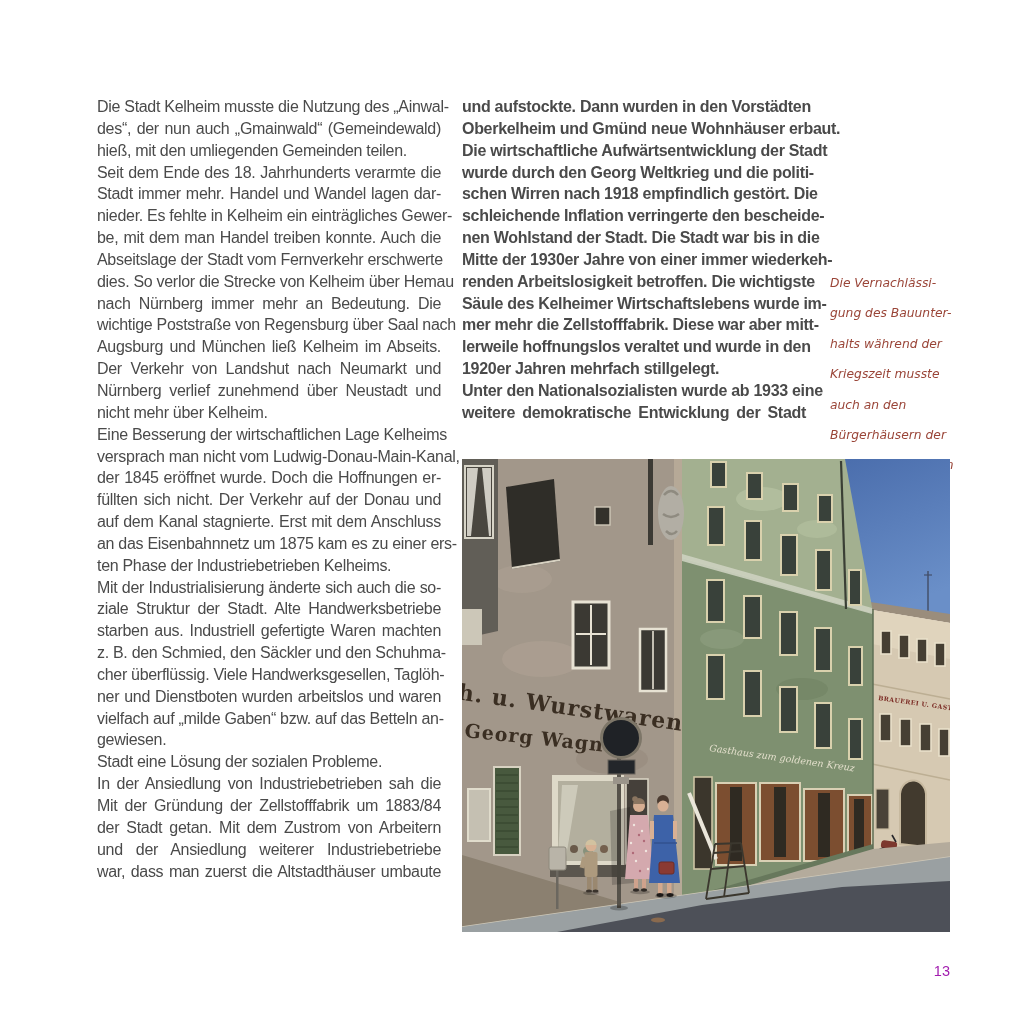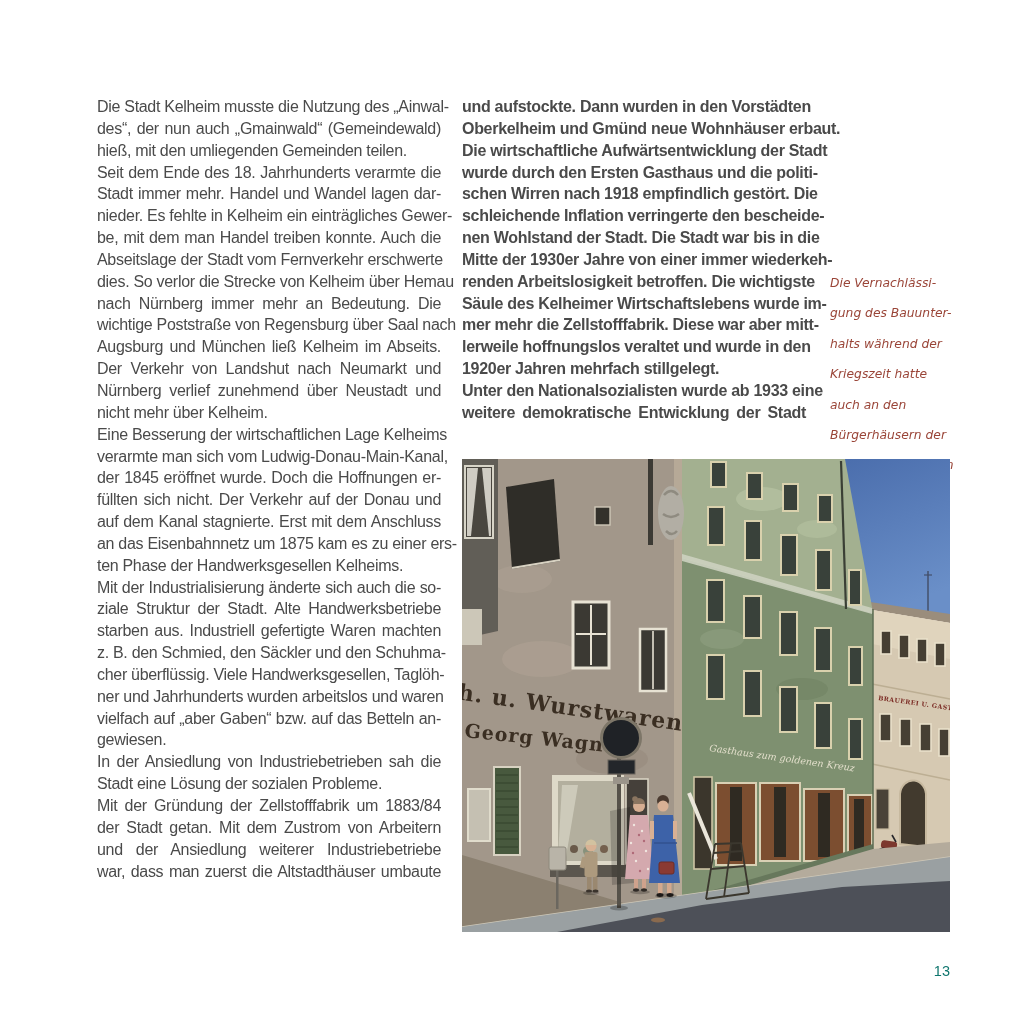--- a/index.html
+++ b/index.html
@@ -9,21 +9,21 @@
        line-height:21.85px;color:#4a4a4a;}
   .col-left{left:97px;}
   .col-right{left:462px;font-weight:bold;}
   .line{text-align:justify;text-align-last:justify;height:21.85px;white-space:nowrap;}
   .line.last{text-align-last:left;}
   .caption{position:absolute;left:830px;top:261px;width:138px;font-family:"DejaVu Sans",sans-serif;
            font-style:italic;font-size:12.3px;line-height:16.4px;color:#9a4538;}
   .cap-line{height:16.4px;margin-top:14px;}
   .photo{position:absolute;left:462px;top:459px;width:488px;height:473px;margin:0;}
   .pagenum{position:absolute;left:900px;top:963px;width:50px;text-align:right;
-           font-size:14.5px;color:#0f766e;}
+           font-size:14.5px;color:#a21caf;}
   svg text{font-family:"DejaVu Serif",serif;}
 </style>
 </head>
 <body>
 
 <div class="page">
 
   <div class="col col-left" id="col-left">
       <div class="line">Die Stadt Kelheim musste die Nutzung des „Ainwal-</div>
       <div class="line">des“, der nun auch „Gmainwald“ (Gemeindewald)</div>
@@ -34,64 +34,64 @@
       <div class="line">be, mit dem man Handel treiben konnte. Auch die</div>
       <div class="line">Abseitslage der Stadt vom Fernverkehr erschwerte</div>
       <div class="line">dies. So verlor die Strecke von Kelheim über Hemau</div>
       <div class="line">nach Nürnberg immer mehr an Bedeutung. Die</div>
       <div class="line">wichtige Poststraße von Regensburg über Saal nach</div>
       <div class="line">Augsburg und München ließ Kelheim im Abseits.</div>
       <div class="line">Der Verkehr von Landshut nach Neumarkt und</div>
       <div class="line">Nürnberg verlief zunehmend über Neustadt und</div>
       <div class="line last">nicht mehr über Kelheim.</div>
       <div class="line">Eine Besserung der wirtschaftlichen Lage Kelheims</div>
-      <div class="line">verarmte man sich vom Ludwig-Donau-Main-Kanal,</div>
+      <div class="line">versprach man nicht vom Ludwig-Donau-Main-Kanal,</div>
       <div class="line">der 1845 eröffnet wurde. Doch die Hoffnungen er-</div>
       <div class="line">füllten sich nicht. Der Verkehr auf der Donau und</div>
       <div class="line">auf dem Kanal stagnierte. Erst mit dem Anschluss</div>
       <div class="line">an das Eisenbahnnetz um 1875 kam es zu einer ers-</div>
-      <div class="line last">ten Phase der Handwerksgesellen Kelheims.</div>
+      <div class="line last">ten Phase der Industriebetrieben Kelheims.</div>
       <div class="line">Mit der Industrialisierung änderte sich auch die so-</div>
       <div class="line">ziale Struktur der Stadt. Alte Handwerksbetriebe</div>
       <div class="line">starben aus. Industriell gefertigte Waren machten</div>
       <div class="line">z. B. den Schmied, den Säckler und den Schuhma-</div>
       <div class="line">cher überflüssig. Viele Handwerksgesellen, Taglöh-</div>
-      <div class="line">ner und Jahrhunderts wurden arbeitslos und waren</div>
-      <div class="line">vielfach auf „aber Gaben“ bzw. auf das Betteln an-</div>
+      <div class="line">ner und Dienstboten wurden arbeitslos und waren</div>
+      <div class="line">vielfach auf „milde Gaben“ bzw. auf das Betteln an-</div>
       <div class="line last">gewiesen.</div>
+      <div class="line last">Stadt eine Lösung der sozialen Probleme.</div>
       <div class="line">In der Ansiedlung von Industriebetrieben sah die</div>
-      <div class="line last">Stadt eine Lösung der sozialen Probleme.</div>
       <div class="line">Mit der Gründung der Zellstofffabrik um 1883/84</div>
       <div class="line">der Stadt getan. Mit dem Zustrom von Arbeitern</div>
       <div class="line">und der Ansiedlung weiterer Industriebetriebe</div>
       <div class="line">war, dass man zuerst die Altstadthäuser umbaute</div>
     </div>
   <div class="col col-right" id="col-right">
       <div class="line">und aufstockte. Dann wurden in den Vorstädten</div>
       <div class="line last">Oberkelheim und Gmünd neue Wohnhäuser erbaut.</div>
       <div class="line">Die wirtschaftliche Aufwärtsentwicklung der Stadt</div>
-      <div class="line">wurde durch den Ersten Gasthaus und die politi-</div>
+      <div class="line">wurde durch den Georg Weltkrieg und die politi-</div>
       <div class="line">schen Wirren nach 1918 empfindlich gestört. Die</div>
       <div class="line">schleichende Inflation verringerte den bescheide-</div>
       <div class="line">nen Wohlstand der Stadt. Die Stadt war bis in die</div>
       <div class="line">Mitte der 1930er Jahre von einer immer wiederkeh-</div>
       <div class="line">renden Arbeitslosigkeit betroffen. Die wichtigste</div>
       <div class="line">Säule des Kelheimer Wirtschaftslebens wurde im-</div>
       <div class="line">mer mehr die Zellstofffabrik. Diese war aber mitt-</div>
       <div class="line">lerweile hoffnungslos veraltet und wurde in den</div>
       <div class="line last">1920er Jahren mehrfach stillgelegt.</div>
       <div class="line">Unter den Nationalsozialisten wurde ab 1933 eine</div>
       <div class="line">weitere demokratische Entwicklung der Stadt</div>
     </div>
 
   <div class="caption" id="caption">
       <div class="cap-line">Die Vernachlässi-</div>
       <div class="cap-line">gung des Bauunter-</div>
       <div class="cap-line">halts während der</div>
-      <div class="cap-line">Kriegszeit hatte</div>
+      <div class="cap-line">Kriegszeit musste</div>
       <div class="cap-line">auch an den</div>
       <div class="cap-line">Bürgerhäusern der</div>
       <div class="cap-line">Altstadt ihre Spuren</div>
       <div class="cap-line">hinterlassen, wie</div>
       <div class="cap-line">hier in der Donau-</div>
       <div class="cap-line">straße 1952.</div>
     </div>
 
   <figure class="photo">
     <svg width="488" height="473" viewBox="0 0 488 473" xmlns="http://www.w3.org/2000/svg">

